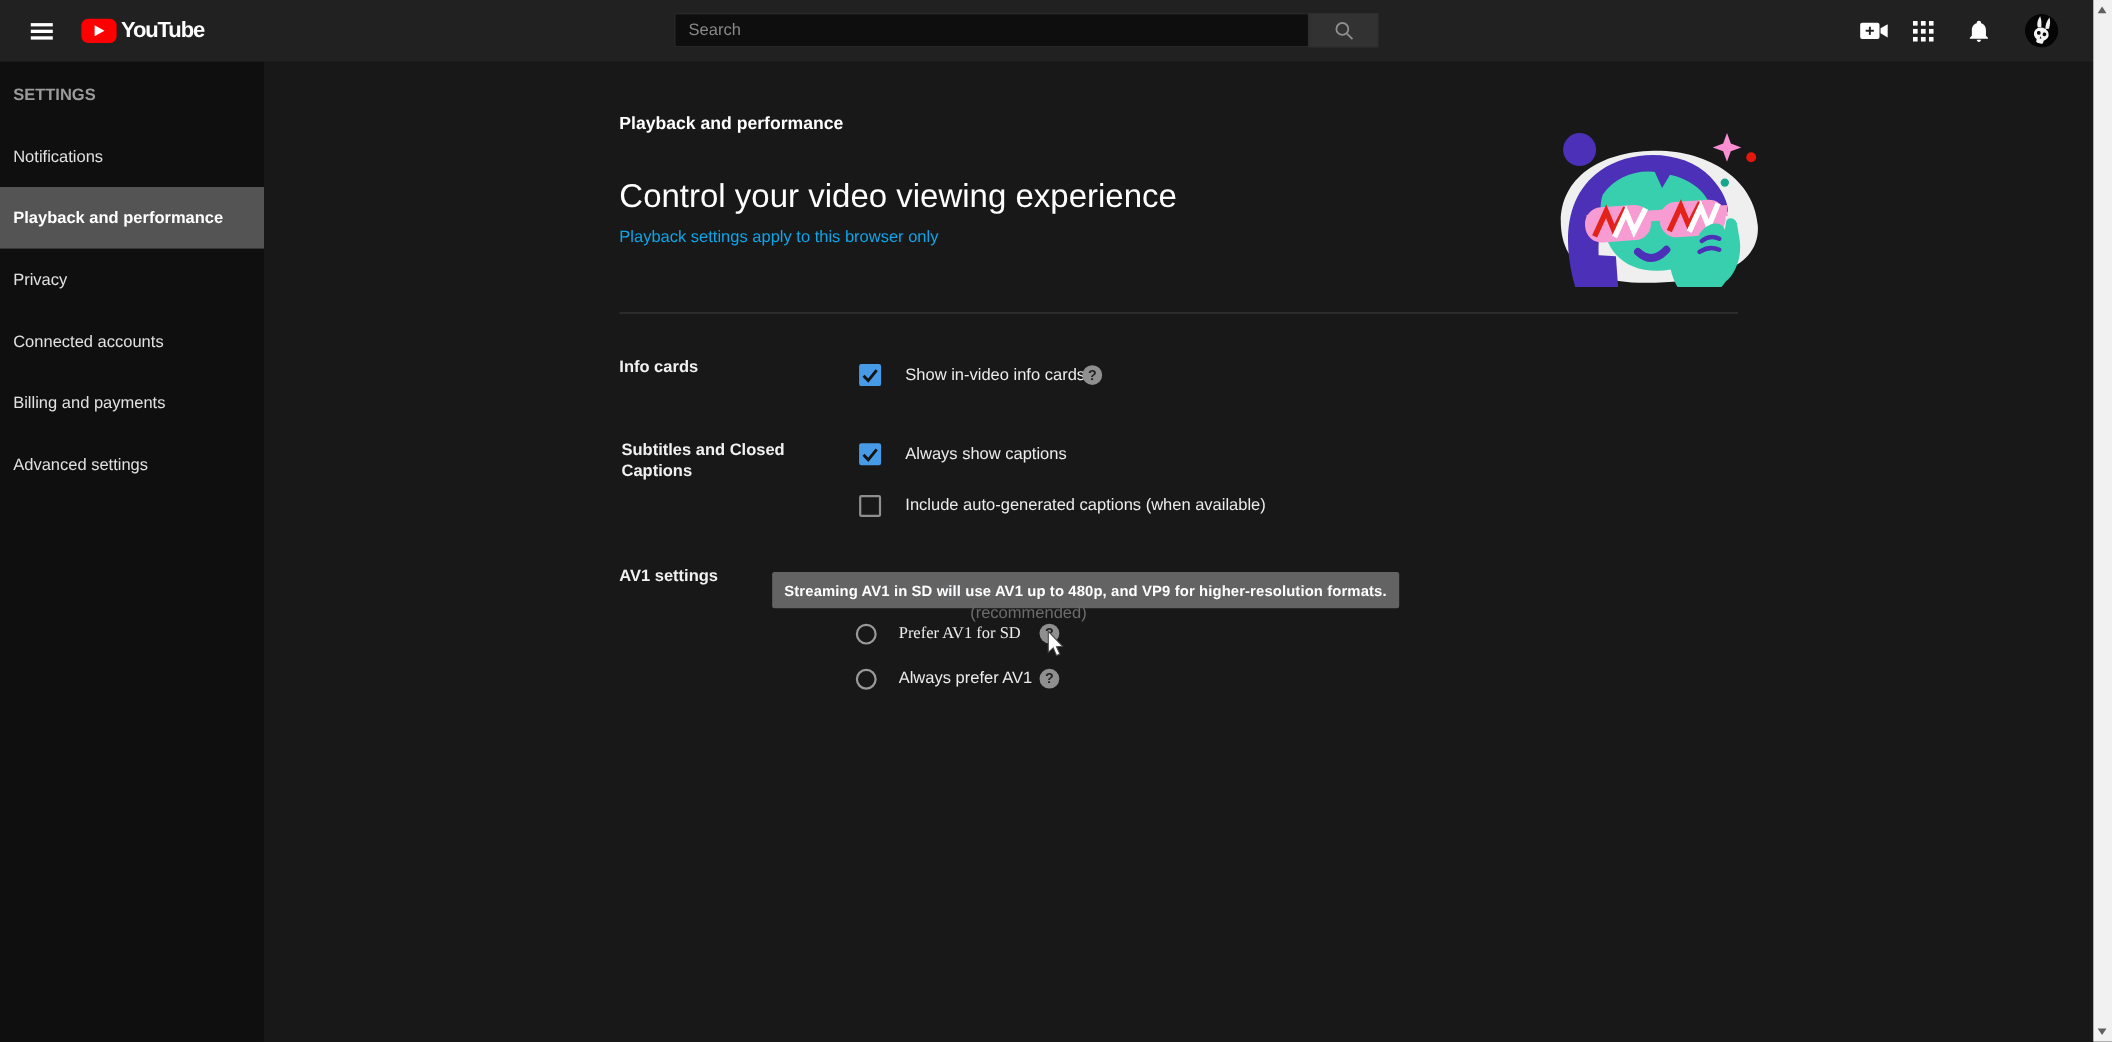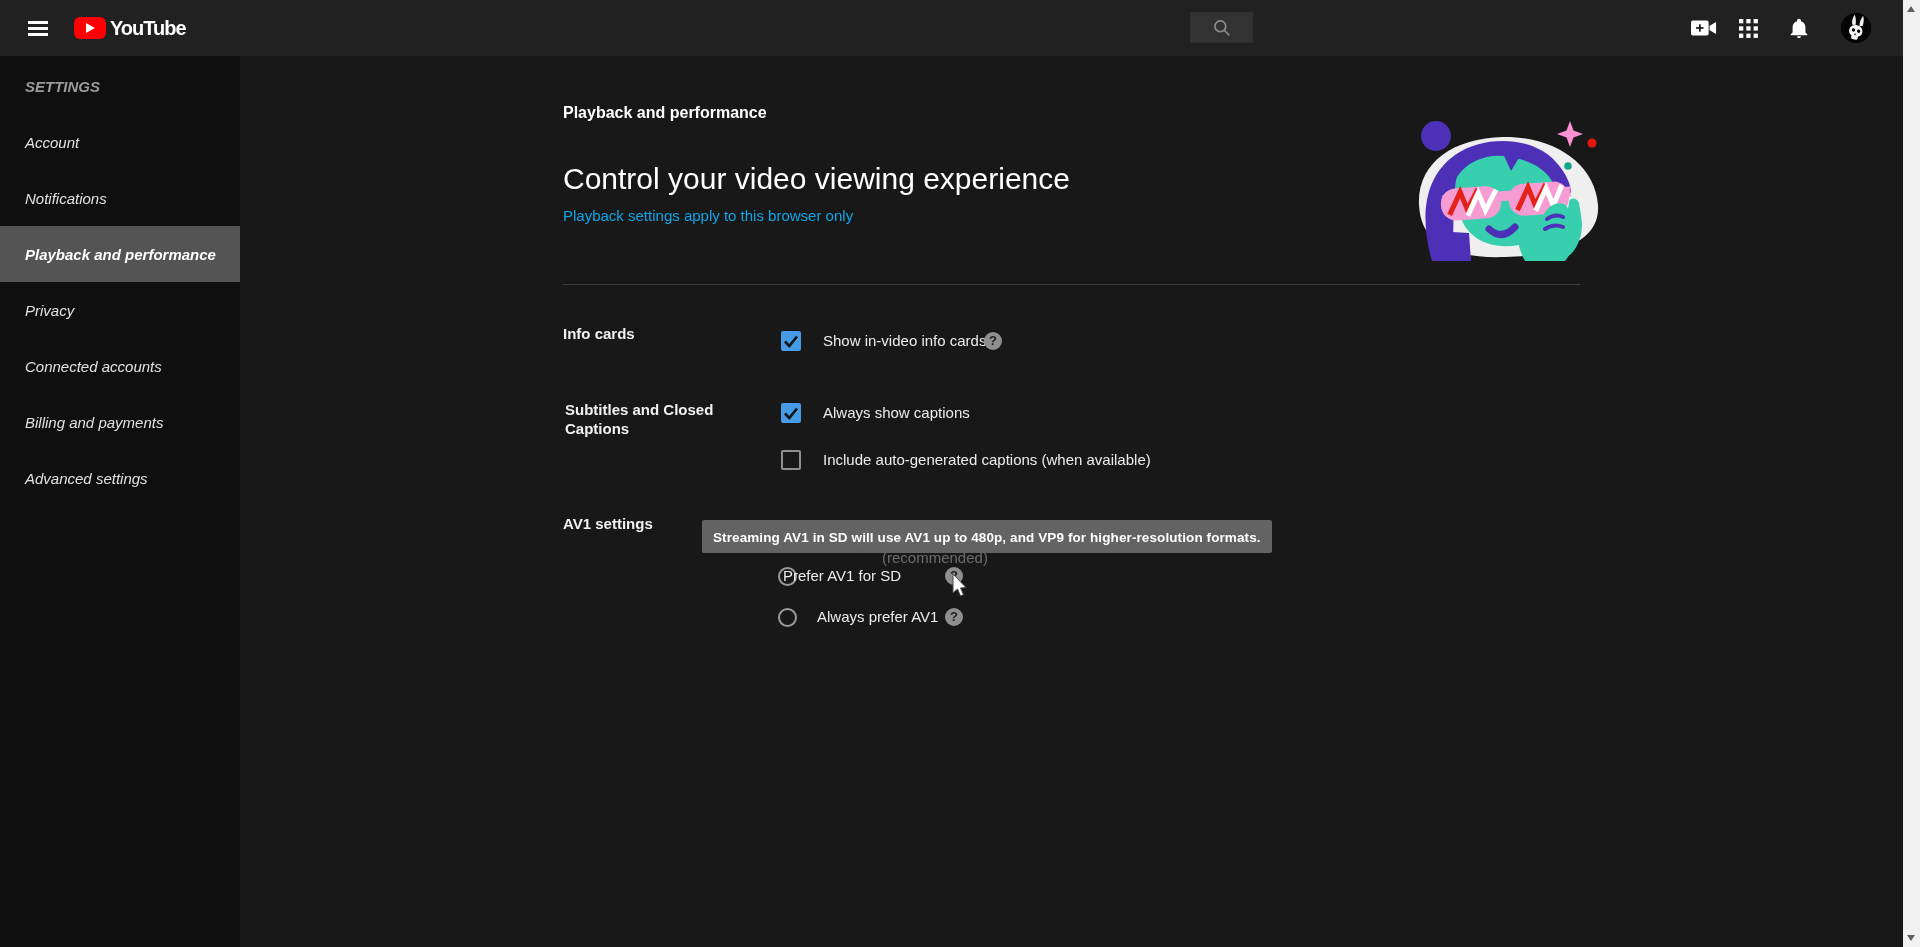--- a/index.html
+++ b/index.html
@@ -31,22 +31,22 @@
 
   
   #scrollbar { position:absolute; right:0; top:0; width:17px; height:947px; background:#f1f1f1; z-index:30; }
   #scroll-up { position:absolute; top:6px; left:4px; width:0; height:0;
       border-left:4.5px solid transparent; border-right:4.5px solid transparent; border-bottom:6px solid #606060; }
   #scroll-down { position:absolute; bottom:6px; left:4px; width:0; height:0;
       border-left:4.5px solid transparent; border-right:4.5px solid transparent; border-top:6px solid #606060; }
 
   
   #sidebar { position:absolute; left:0; top:56px; width:240px; height:891px; background:#0f0f0f; z-index:10; }
-  .side-row { height:56px; display:flex; align-items:center; padding-left:25px;
-      font-size:15px; color:#e1e1e1; cursor:pointer;font-style:italic; }
+  .side-row { height:56px; display:flex; align-items:center; padding-left:12px;
+      font-size:15px; color:#e1e1e1; cursor:pointer; }
   .side-header { color:#9b9b9b; font-weight:bold; cursor:default; margin-top:2px; }
   .side-row.active { background:#545454; color:#ffffff; font-weight:bold; }
 
   
   .section-label { position:absolute; color:#f1f1f1; font-size:15px; font-weight:bold; line-height:19px; }
   #page-section-title { position:absolute; left:563px; top:104px; color:#fff; font-size:16px; font-weight:bold; }
   #hero-title { position:absolute; left:563px; top:162px; color:#fff; font-size:30px; font-weight:400; }
   #hero-subtitle { position:absolute; left:563px; top:207px; color:#0ea5e9; font-size:15px; }
   #divider { position:absolute; left:563px; top:284px; width:1017px; height:1px; background:#3c3c3c; }
 
@@ -73,20 +73,23 @@
 
 <div id="masthead">
   <div id="hamburger">
     <div class="bar b1"></div>
     <div class="bar b2"></div>
     <div class="bar b3"></div>
   </div>
   <div id="logo">
     <div id="logo-badge"></div>
     <span id="logo-text">YouTube</span>
+  </div>
+  <div id="search-box">
+    <input id="search-input" type="text" placeholder="Search" style="">
   </div>
   <div id="search-btn">
     <svg width="20" height="20" viewBox="0 0 24 24">
       <circle cx="10" cy="10" r="6.5" fill="none" stroke="#8f8f8f" stroke-width="2"></circle>
       <line x1="15" y1="15" x2="21" y2="21" stroke="#8f8f8f" stroke-width="2"></line>
     </svg>
   </div>
 
   <div class="top-icon" style="left:1691px;">
     <svg width="26" height="20" viewBox="0 0 28 20">
@@ -132,21 +135,20 @@
   </div>
 </div>
 
 <div id="scrollbar">
   <div id="scroll-up"></div>
   <div id="scroll-down"></div>
 </div>
 
 <div id="sidebar">
   <div class="side-row side-header">SETTINGS</div>
-  <div class="side-row">Account</div>
   <div class="side-row">Notifications</div>
   <div class="side-row active">Playback and performance</div>
   <div class="side-row">Privacy</div>
   <div class="side-row">Connected accounts</div>
   <div class="side-row">Billing and payments</div>
   <div class="side-row">Advanced settings</div>
 </div>
 
 <div id="page-section-title">Playback and performance</div>
 <div id="hero-title">Control your video viewing experience</div>
@@ -206,21 +208,21 @@
 
 <div class="section-label" style="left:563px; top:514px;">AV1 settings</div>
 
 <div id="ghost-option">
   <div id="ghost-radio"></div>
   <div id="ghost-label">Auto (recommended)</div>
 </div>
 <div id="tooltip">Streaming AV1 in SD will use AV1 up to 480p, and VP9 for higher-resolution formats.</div>
 
 <div class="radio" style="left:778px; top:566.5px;"></div>
-<div class="opt-label" style="left:783px; top:566px;">Prefer AV1 for SD</div>
+<div class="opt-label" style="left:817px; top:566px;font-family:Liberation Serif, serif;">Prefer AV1 for SD</div>
 <div class="help-icon" style="left:945px; top:567px;">?</div>
 
 <div class="radio" style="left:778px; top:608px;"></div>
 <div class="opt-label" style="left:817px; top:607px;">Always prefer AV1</div>
 <div class="help-icon" style="left:945px; top:608px;">?</div>
 
 <div id="cursor">
   <svg width="20" height="28" viewBox="0 0 20 28">
     <path d="M5 2 L5 21 L9.5 17 L12.5 24 L15.5 22.5 L12.5 16 L18 15.5 Z" fill="#ffffff" stroke="#4a4a4a" stroke-width="1"></path>
   </svg>

